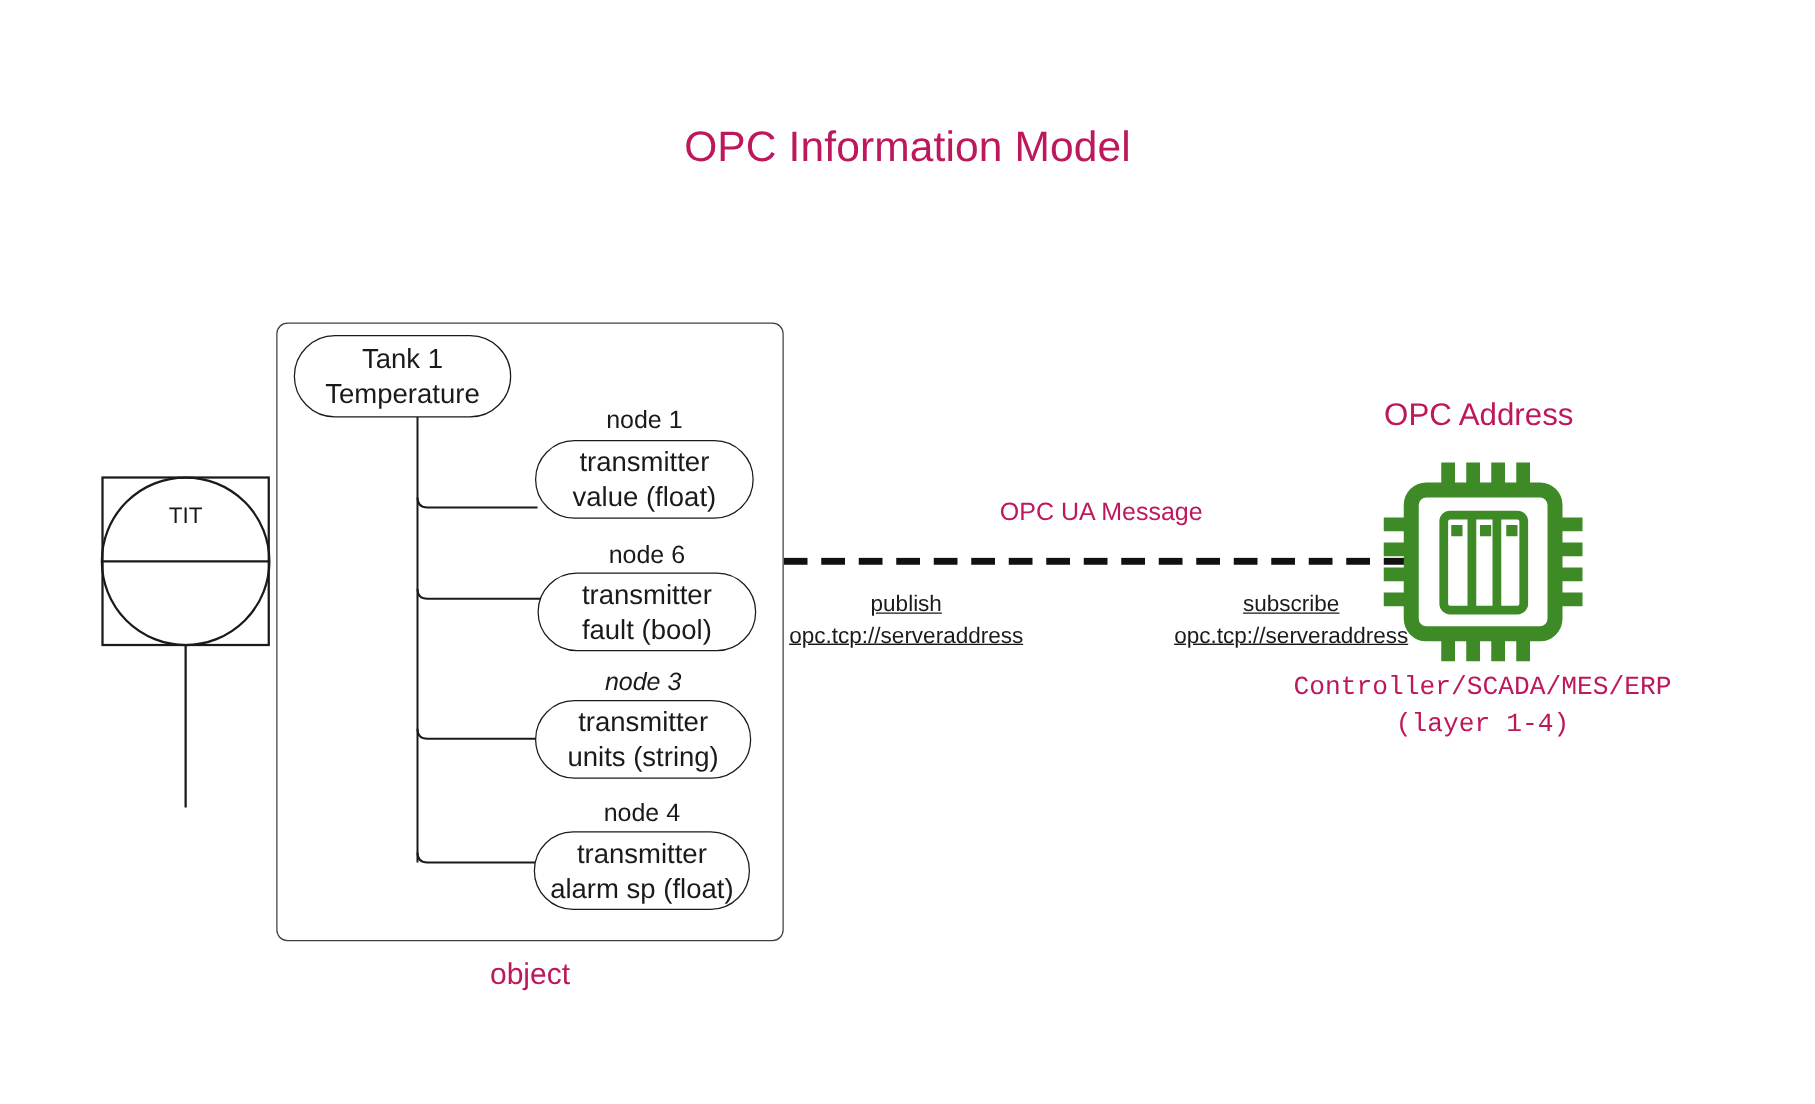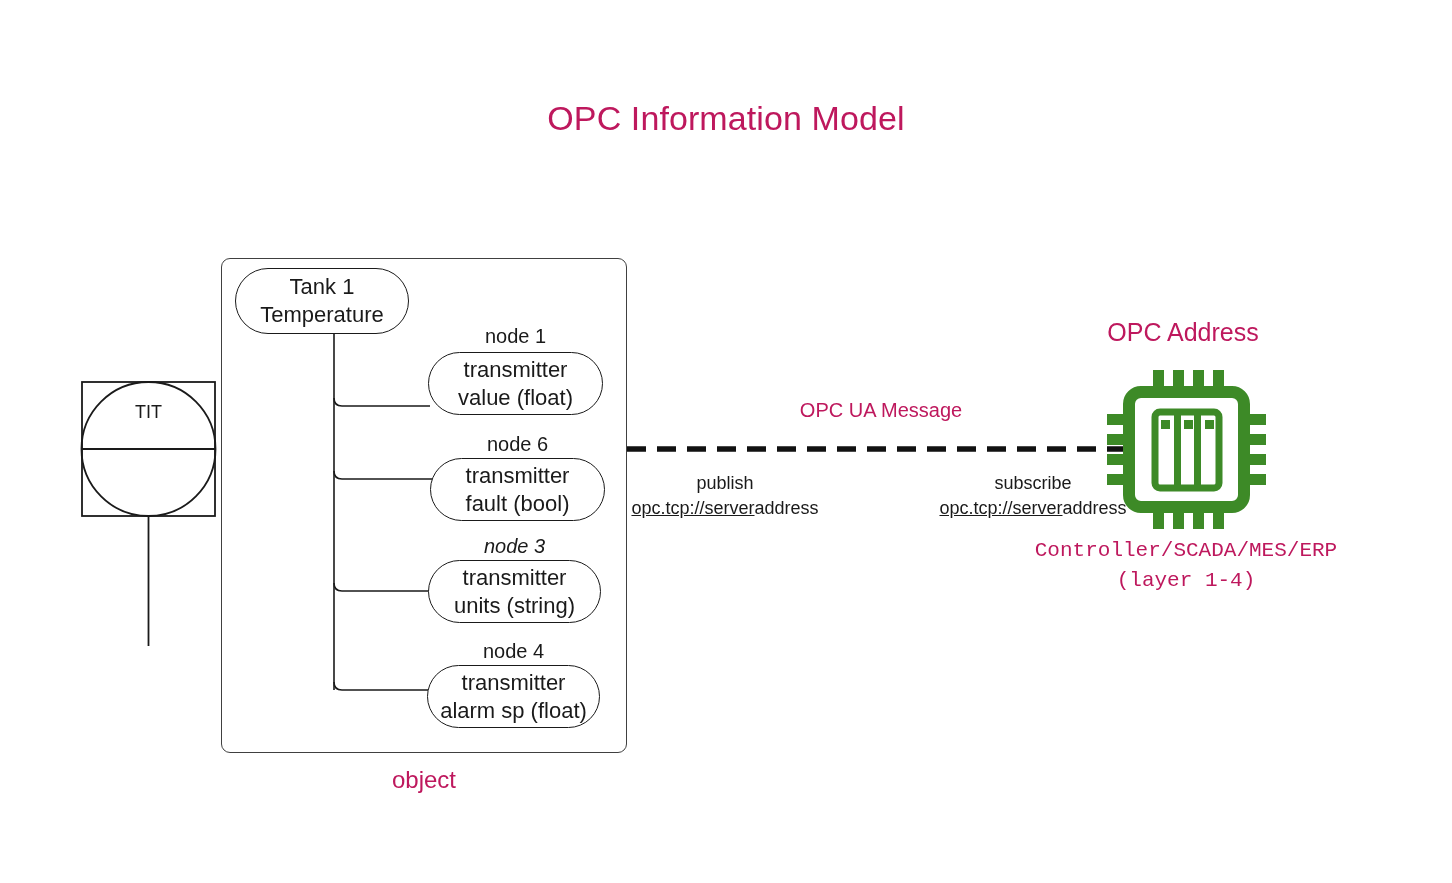--- a/index.html
+++ b/index.html
@@ -172,20 +172,21 @@
     z-index: 2;
   }
 
   
   .endpoint-label {
     position: absolute;
     text-align: center;
     font-size: 18px;
     line-height: 1.2;
     color: #1a1a1a;
+    text-decoration: underline;
   }
   .endpoint-label .ep-verb { display: block; font-size: 18px; }
   .endpoint-label .ep-url  { display: block; font-size: 18px; margin-top: 3px; }
   .endpoint-label .ep-url .u { text-decoration: underline; }
 
   #publish-label   { left: 613px;  width: 224px; top: 473px; }
   #subscribe-label { left: 921px;  width: 224px; top: 473px; }
 
   
   #chip-icon {

